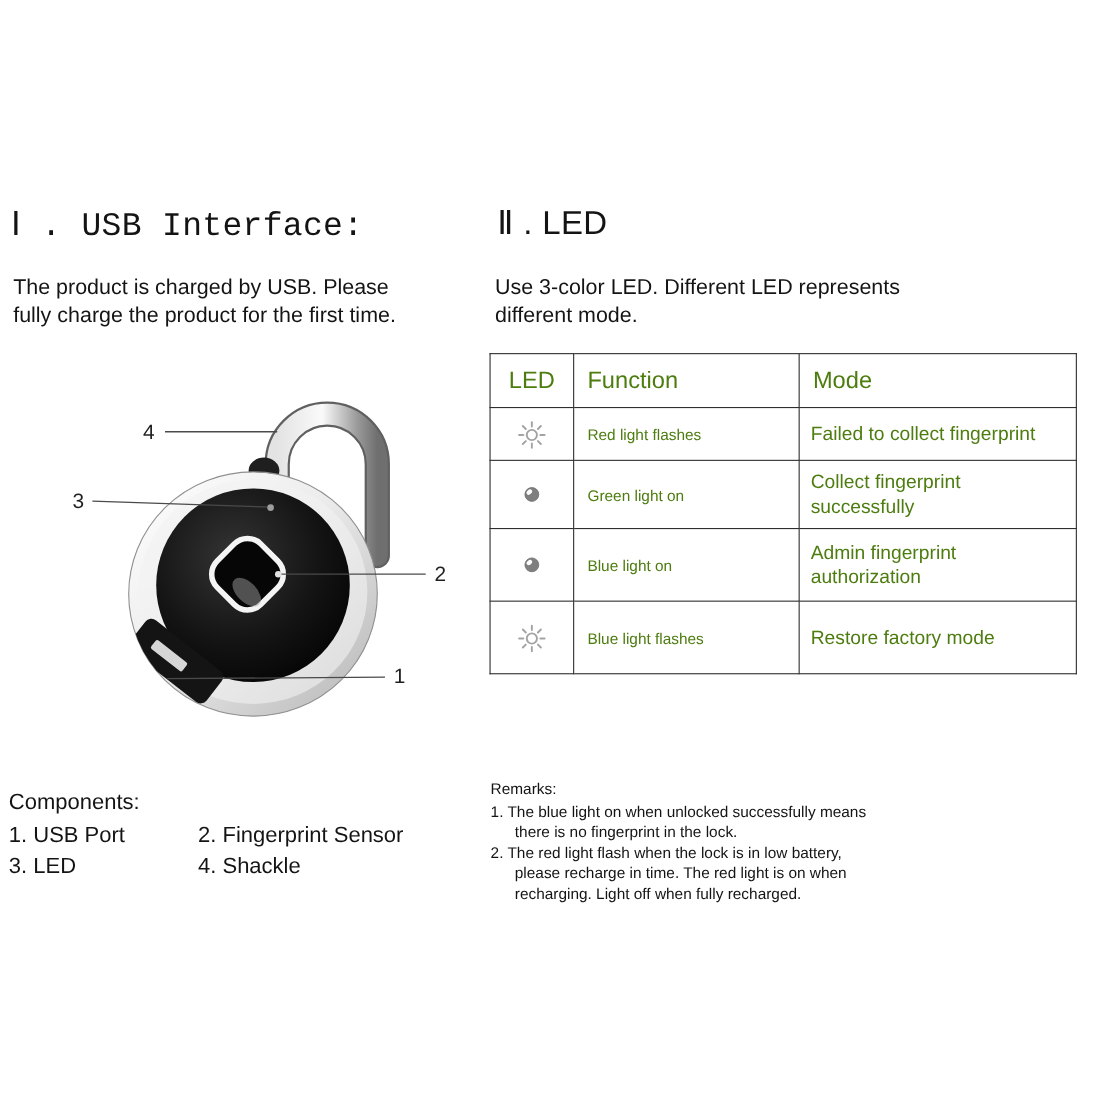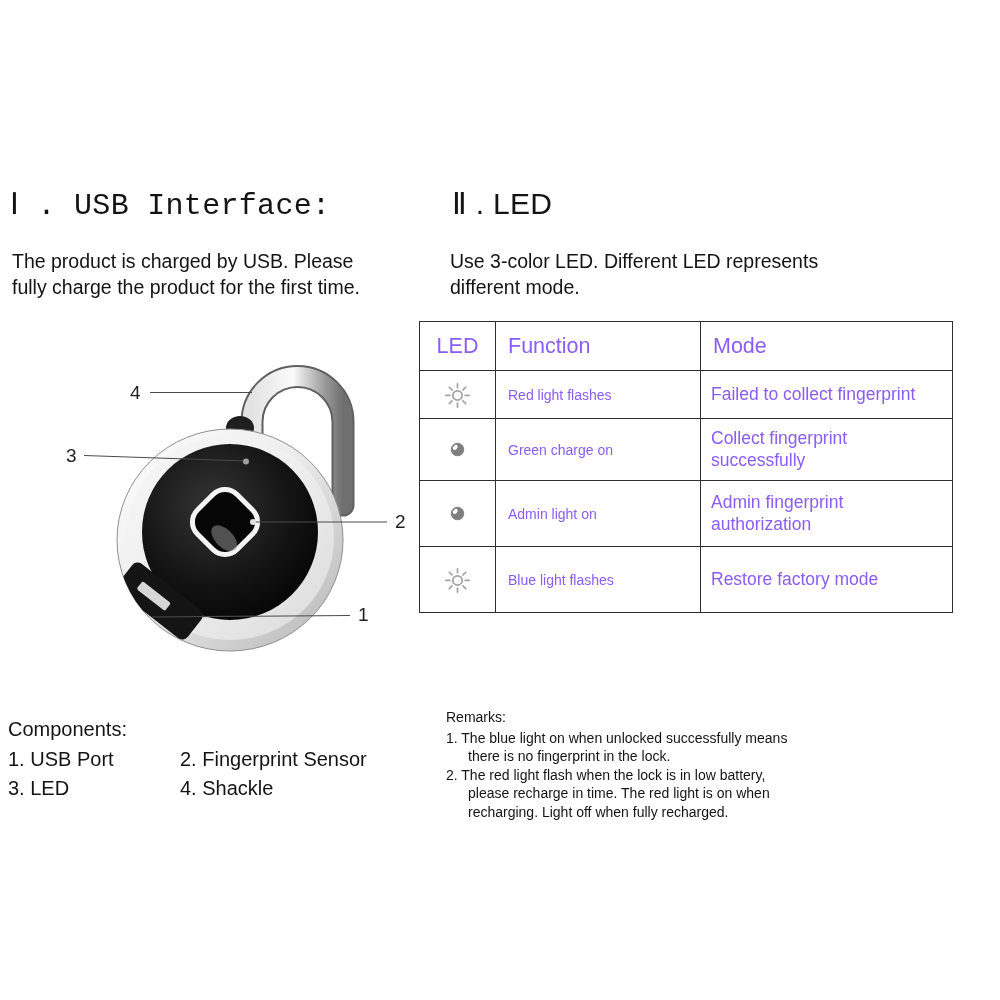--- a/index.html
+++ b/index.html
@@ -10,22 +10,22 @@
   .h{position:absolute;margin:0;font-size:30px;font-weight:500;letter-spacing:.3px;color:#141414;}
   .usb-h{left:10px;top:186px;font-family:Liberation Mono, monospace;}
   .led-h{left:452px;top:186px;}
   .para{position:absolute;margin:4px;font-size:19.5px;line-height:1.35;white-space:pre-line;color:#141414;}
   .usb-p{left:8px;top:244px;width:430px;}
   .led-p{left:446px;top:244px;width:520px;}
 
   .lock{position:absolute;left:40px;top:358px;width:400px;height:320px;}
 
   .led-table{
-    position:absolute;left:419px;top:321px;width:533px;
-    border-collapse:collapse;table-layout:fixed;color:#8b5cf6;
+    position:absolute;left:445px;top:321px;width:533px;
+    border-collapse:collapse;table-layout:fixed;color:#4d7c0f;
   }
   .led-table th,.led-table td{border:1px solid #2e2e2e;}
   .led-table th{font-weight:500;font-size:21.5px;text-align:left;padding:0 0 0 12px;height:48px;}
   .led-table th.c-led{text-align:center;padding:0;}
   .led-table td.fn{font-size:14px;padding:0 4px 0 12px;vertical-align:middle;}
   .led-table td.md{font-size:17.5px;line-height:1.25;padding:4px 4px 4px 10px;vertical-align:middle;white-space:pre-line;}
   .led-table td.led-cell{text-align:center;vertical-align:middle;padding:0;}
   tbody tr:nth-child(1){height:48px;}
   tbody tr:nth-child(2){height:62px;}
   tbody tr:nth-child(3){height:66px;}
@@ -168,32 +168,32 @@
         <td class="fn">Red light flashes</td>
         <td class="md">Failed to collect fingerprint</td>
       </tr>
       <tr>
         <td class="led-cell" data-icon="on">
           
           <svg class="icon-on" viewBox="0 0 24 24">
               <use href="#sym-on"></use>
             </svg>
         </td>
-        <td class="fn">Green charge on</td>
+        <td class="fn">Green light on</td>
         <td class="md">Collect fingerprint
 successfully</td>
       </tr>
       <tr>
         <td class="led-cell" data-icon="on">
           
           <svg class="icon-on" viewBox="0 0 24 24">
               <use href="#sym-on"></use>
             </svg>
         </td>
-        <td class="fn">Admin light on</td>
+        <td class="fn">Blue light on</td>
         <td class="md">Admin fingerprint
 authorization</td>
       </tr>
       <tr>
         <td class="led-cell" data-icon="flash">
           <svg class="icon-flash" viewBox="0 0 30 30">
               <use href="#sym-flash"></use>
             </svg>
           
         </td>

